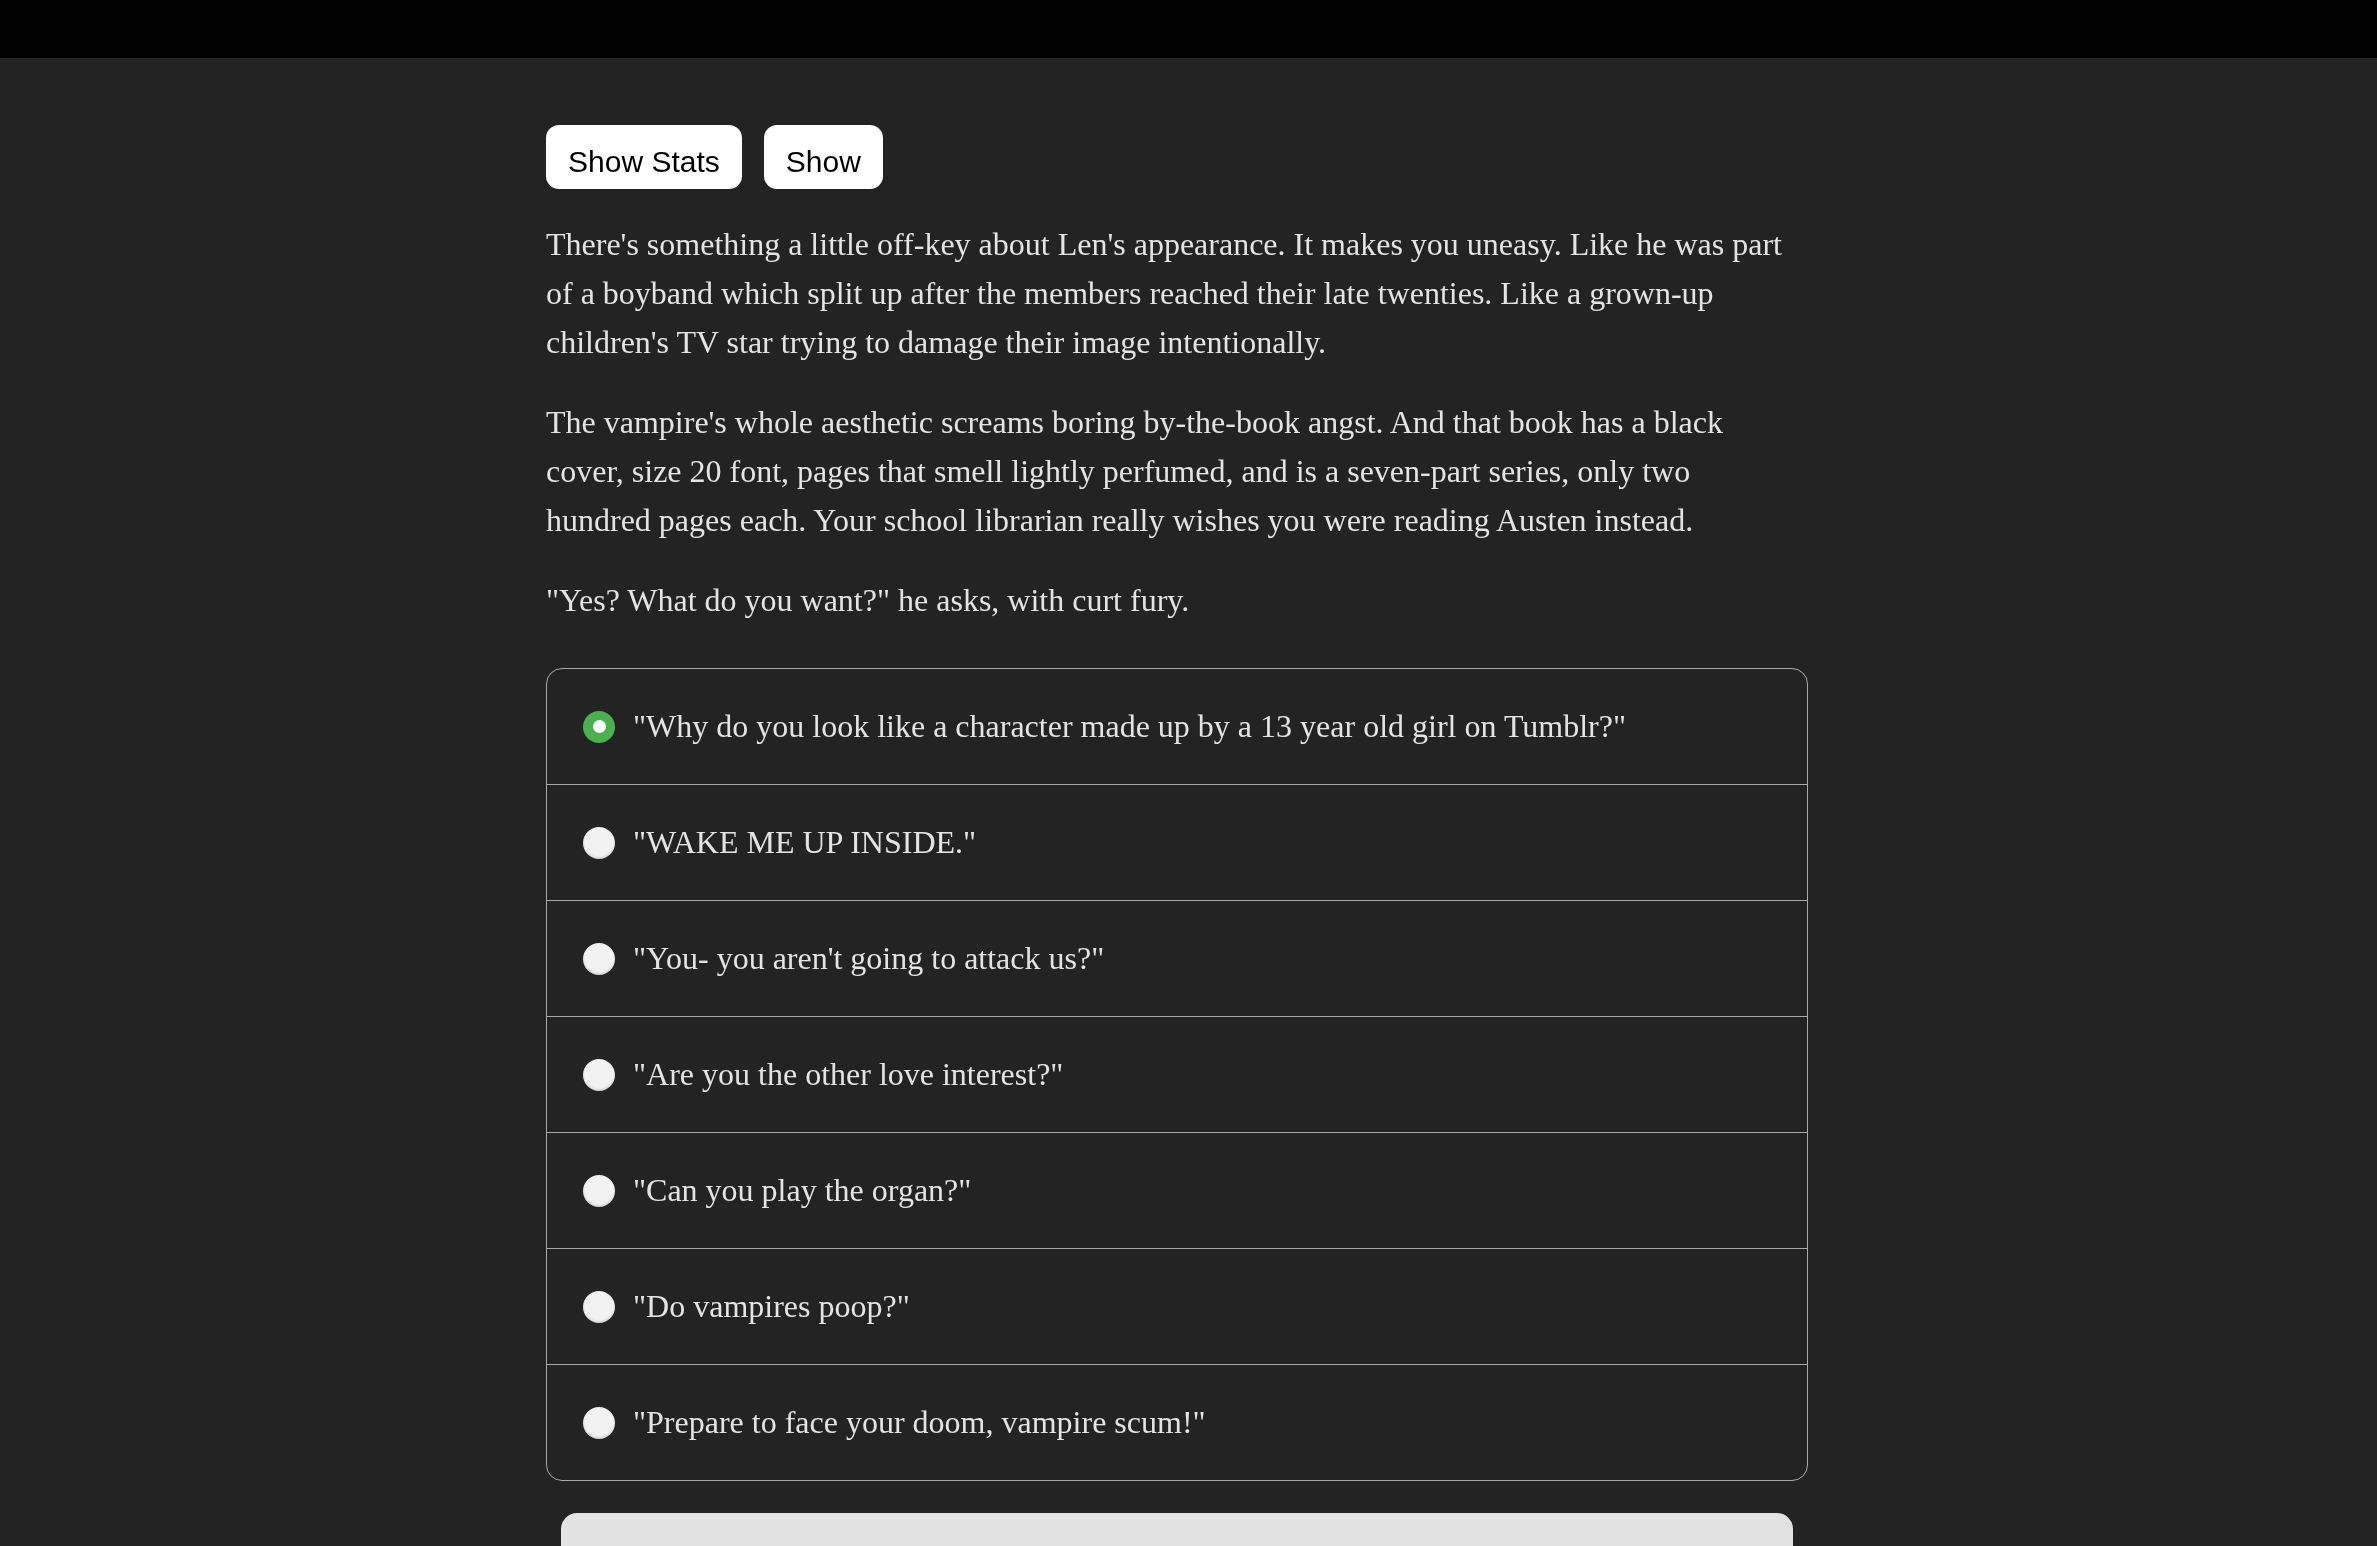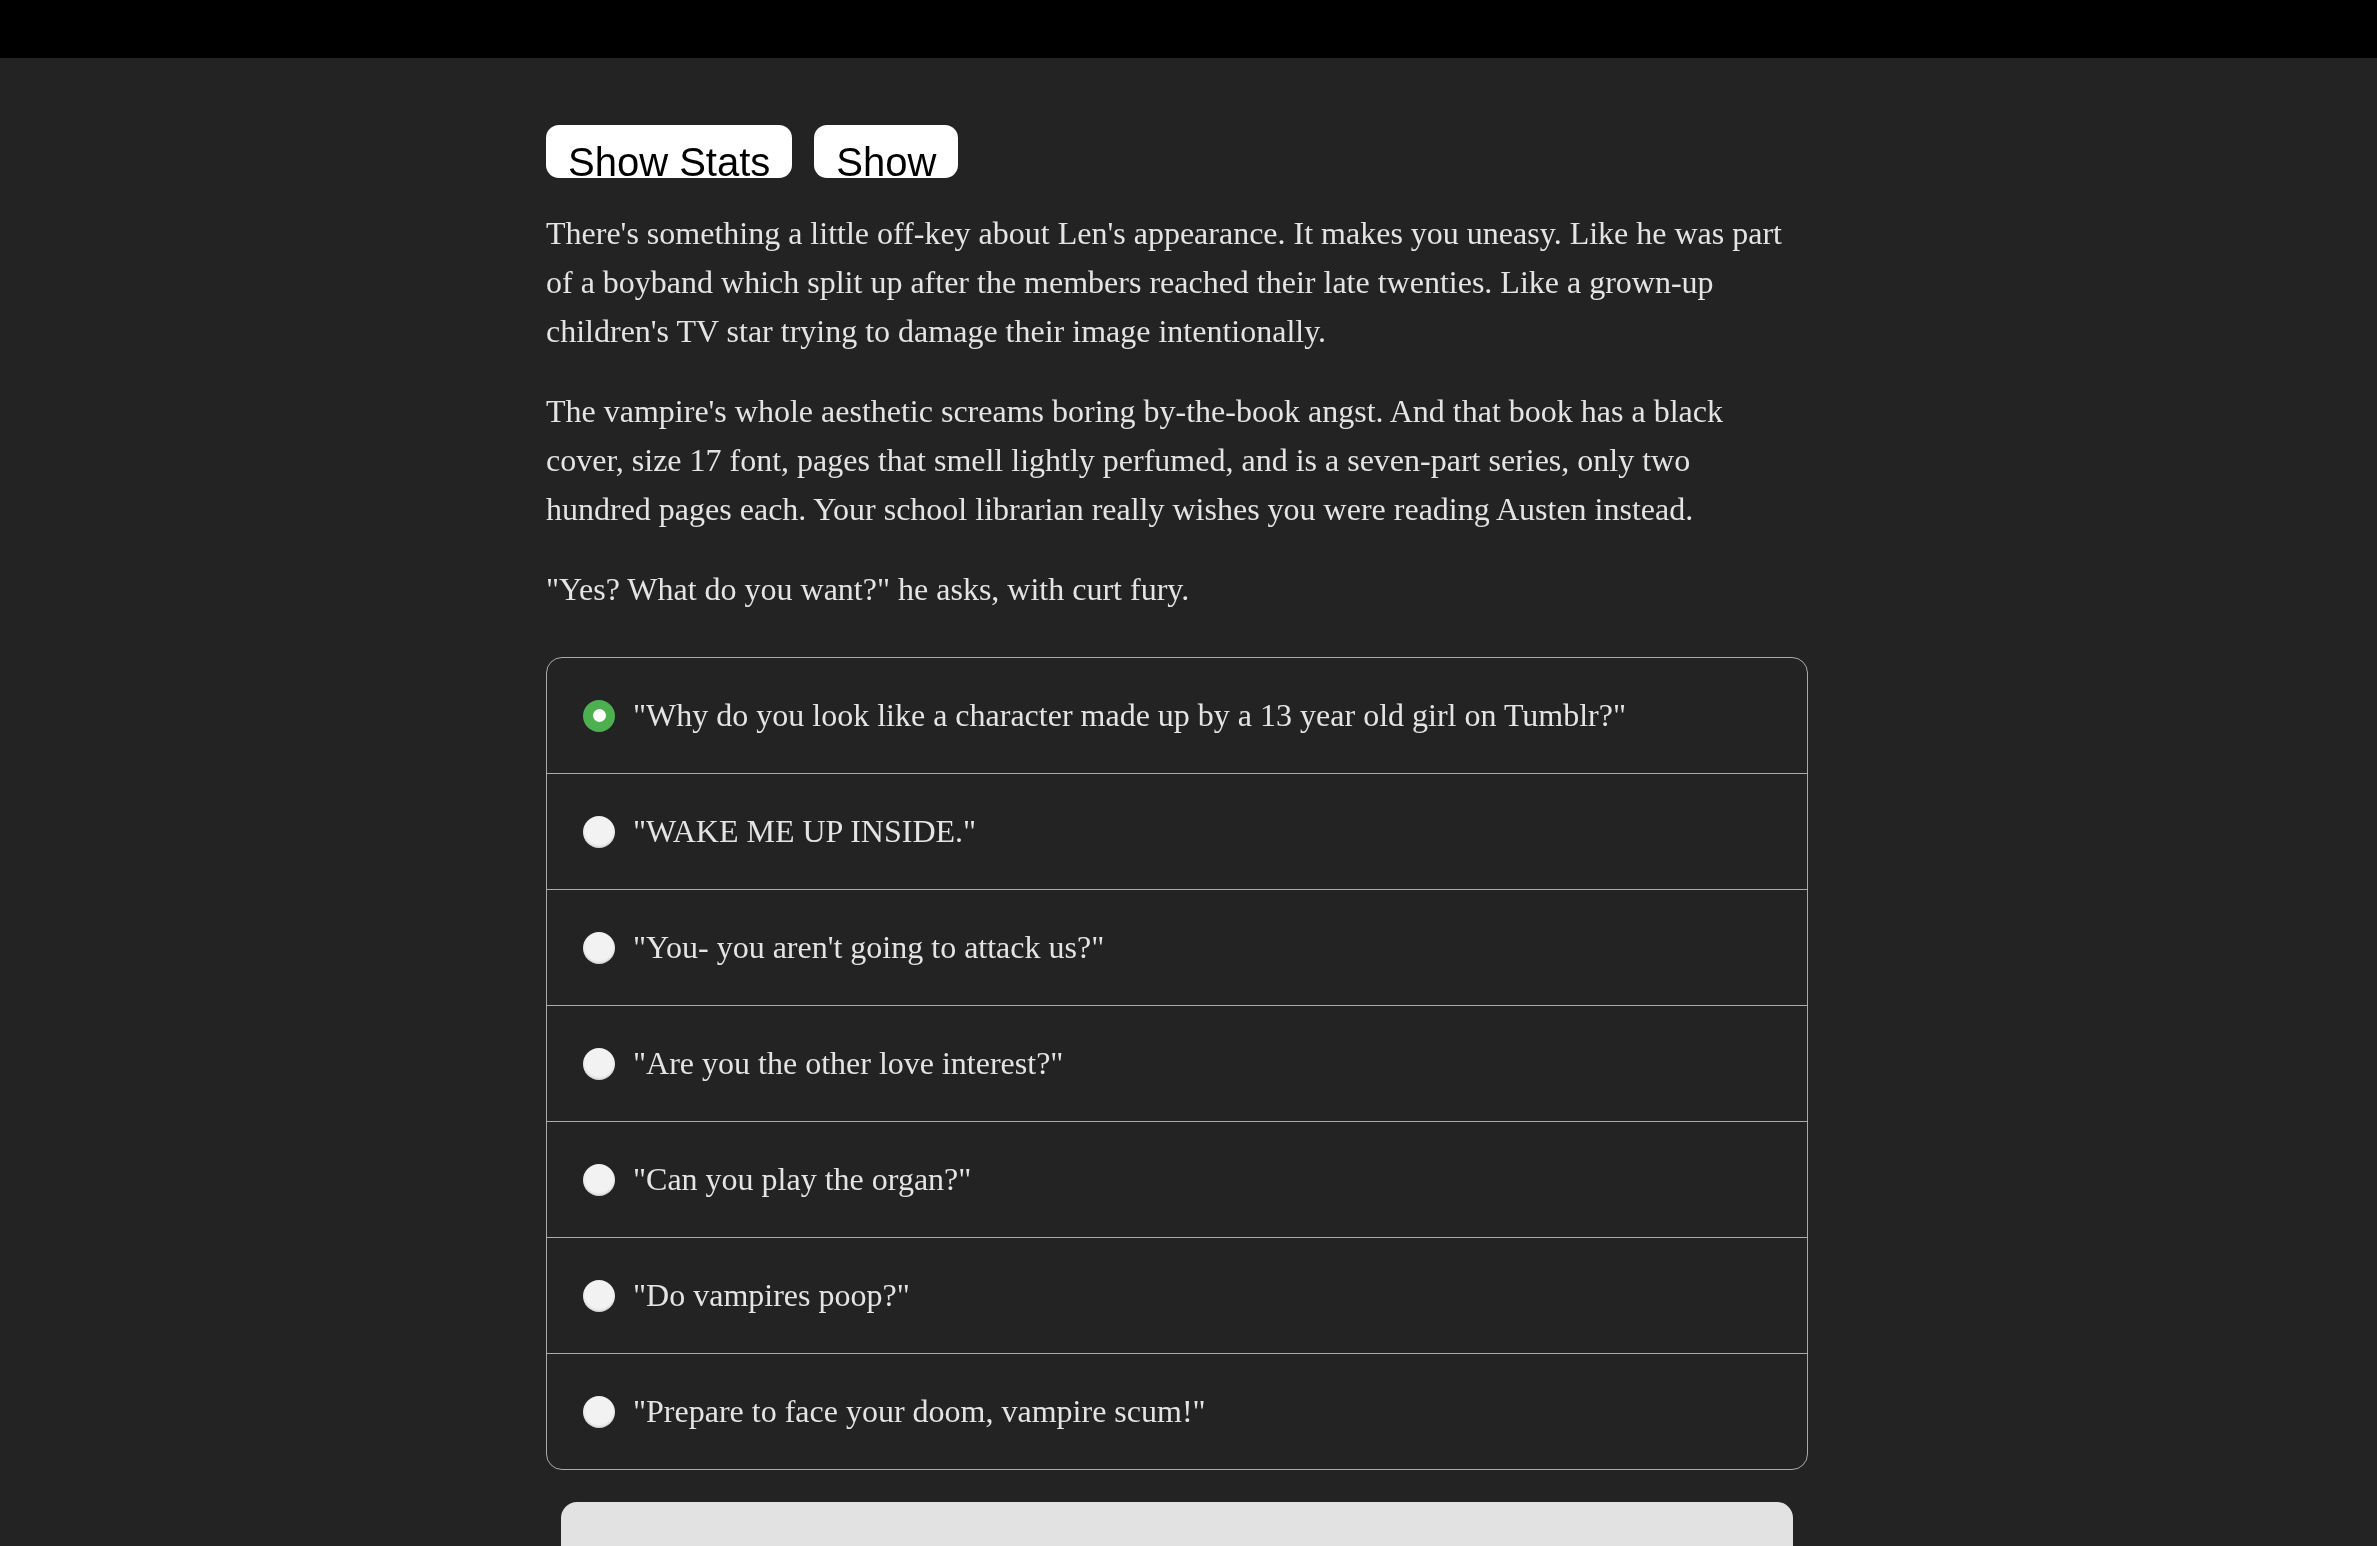--- a/index.html
+++ b/index.html
@@ -20,23 +20,23 @@
     width: 1262px;
     margin-left: 546px;
   }
   .controls {
     margin-top: 67px;
     display: flex;
     gap: 22px;
   }
   .btn {
     font-family: "Liberation Sans", sans-serif;
-    font-size: 40px;
+    font-size: 30px;
     line-height: 50px;
-    height: 53px;
+    height: 64px;
     padding: 12px 22px;
     background: #ffffff;
     color: #000000;
     border: none;
     border-radius: 13px;
     cursor: pointer;
     white-space: nowrap;
   }
   p.story {
     font-size: 32px;
@@ -104,21 +104,21 @@
 <div class="topbar"></div>
 
 <div class="container">
 
   <div class="controls">
     <button class="btn">Show Stats</button>
     <button class="btn">Show</button>
   </div>
 
   <p class="story">There's something a little off-key about Len's appearance. It makes you uneasy. Like he was part of a boyband which split up after the members reached their late twenties. Like a grown-up children's TV star trying to damage their image intentionally.</p>
-  <p class="story">The vampire's whole aesthetic screams boring by-the-book angst. And that book has a black cover, size 17 font, pages that smell lightly perfumed, and is a seven-part series, only two hundred pages each. Your school librarian really wishes you were reading Austen instead.</p>
+  <p class="story">The vampire's whole aesthetic screams boring by-the-book angst. And that book has a black cover, size 20 font, pages that smell lightly perfumed, and is a seven-part series, only two hundred pages each. Your school librarian really wishes you were reading Austen instead.</p>
   <p class="story">"Yes? What do you want?" he asks, with curt fury.</p>
 
   <div class="choice-box">
     <div class="choice-row selected">
       <span class="radio"></span>
       <span class="choice-text">"Why do you look like a character made up by a 13 year old girl on Tumblr?"</span>
     </div>
     <div class="choice-row">
       <span class="radio"></span>
       <span class="choice-text">"WAKE ME UP INSIDE."</span>

